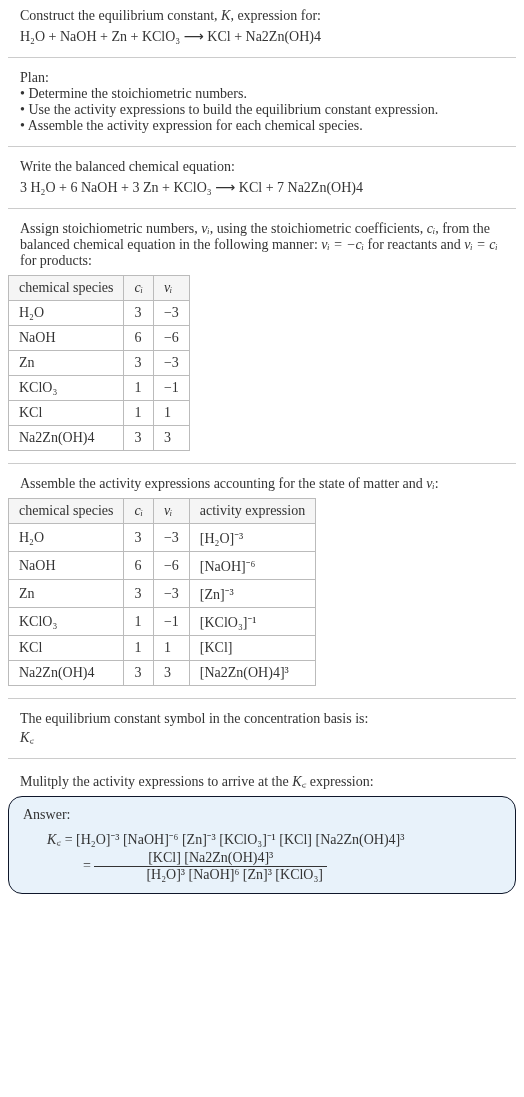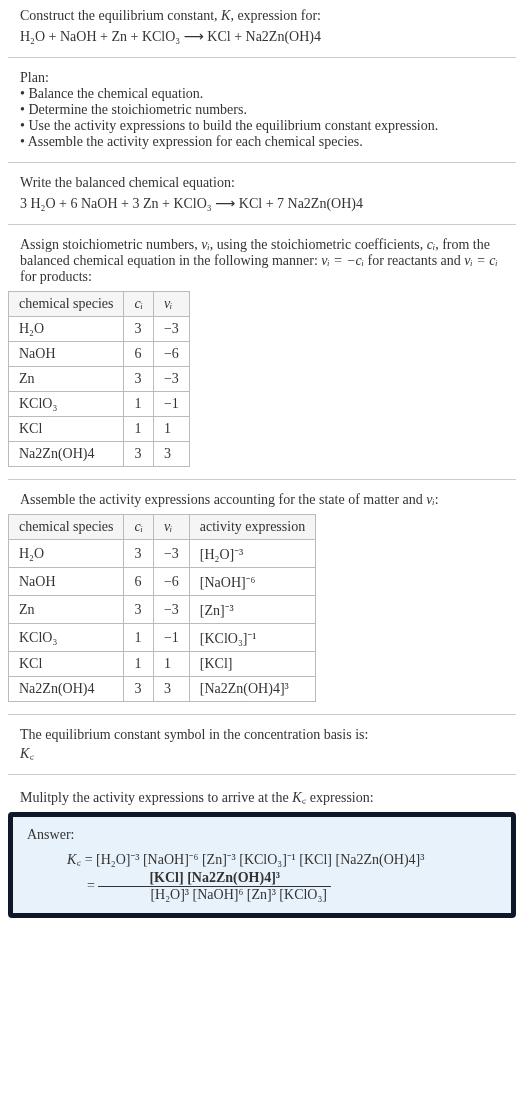--- a/index.html
+++ b/index.html
@@ -25,60 +25,58 @@
     margin: 6px 0;
   }
   table.data th, table.data td {
     border: 1px solid #bbb;
     padding: 4px 10px;
     text-align: left;
     font-weight: normal;
   }
   table.data th { background: #f5f5f5; }
   .answer-box {
-    border: 5px solid #0f172a;
+    border: 1px solid #0f172a;
     background: #e8f2fa;
-    border-radius: 4px;
+    border-radius: 14px;
     padding: 10px 14px;
     margin-top: 6px;
   }
   .answer-label { margin-bottom: 6px; }
   .frac {
     display: inline-block;
     vertical-align: middle;
     text-align: center;
   }
   .frac .num {
     display: block;
     border-bottom: 1px solid #333;
     padding: 0 4px;
-    font-weight: bold;
   }
   .frac .den {
     display: block;
     padding: 0 4px;
     margin-left: 48px;
   }
-  .kc-line { margin-left: 40px; margin-top:2px;}
+  .kc-line { margin-left: 24px; margin-top:2px;}
 </style>
 </head>
 <body>
 
 <div class="block">
   <span>Construct the equilibrium constant, </span><span class="ital">K</span><span>, expression for:</span>
   <div class="equation">
     <span>H₂O + NaOH + Zn + KClO₃</span><span> ⟶ </span><span>KCl + Na2Zn(OH)4</span>
   </div>
 </div>
 
 <hr>
 
 <div class="block">
   <div>Plan:</div>
-  <div>• Balance the chemical equation.</div>
   <div>• Determine the stoichiometric numbers.</div>
   <div>• Use the activity expressions to build the equilibrium constant expression.</div>
   <div>• Assemble the activity expression for each chemical species.</div>
 </div>
 
 <hr>
 
 <div class="block">
   <div>Write the balanced chemical equation:</div>
   <div class="equation">

